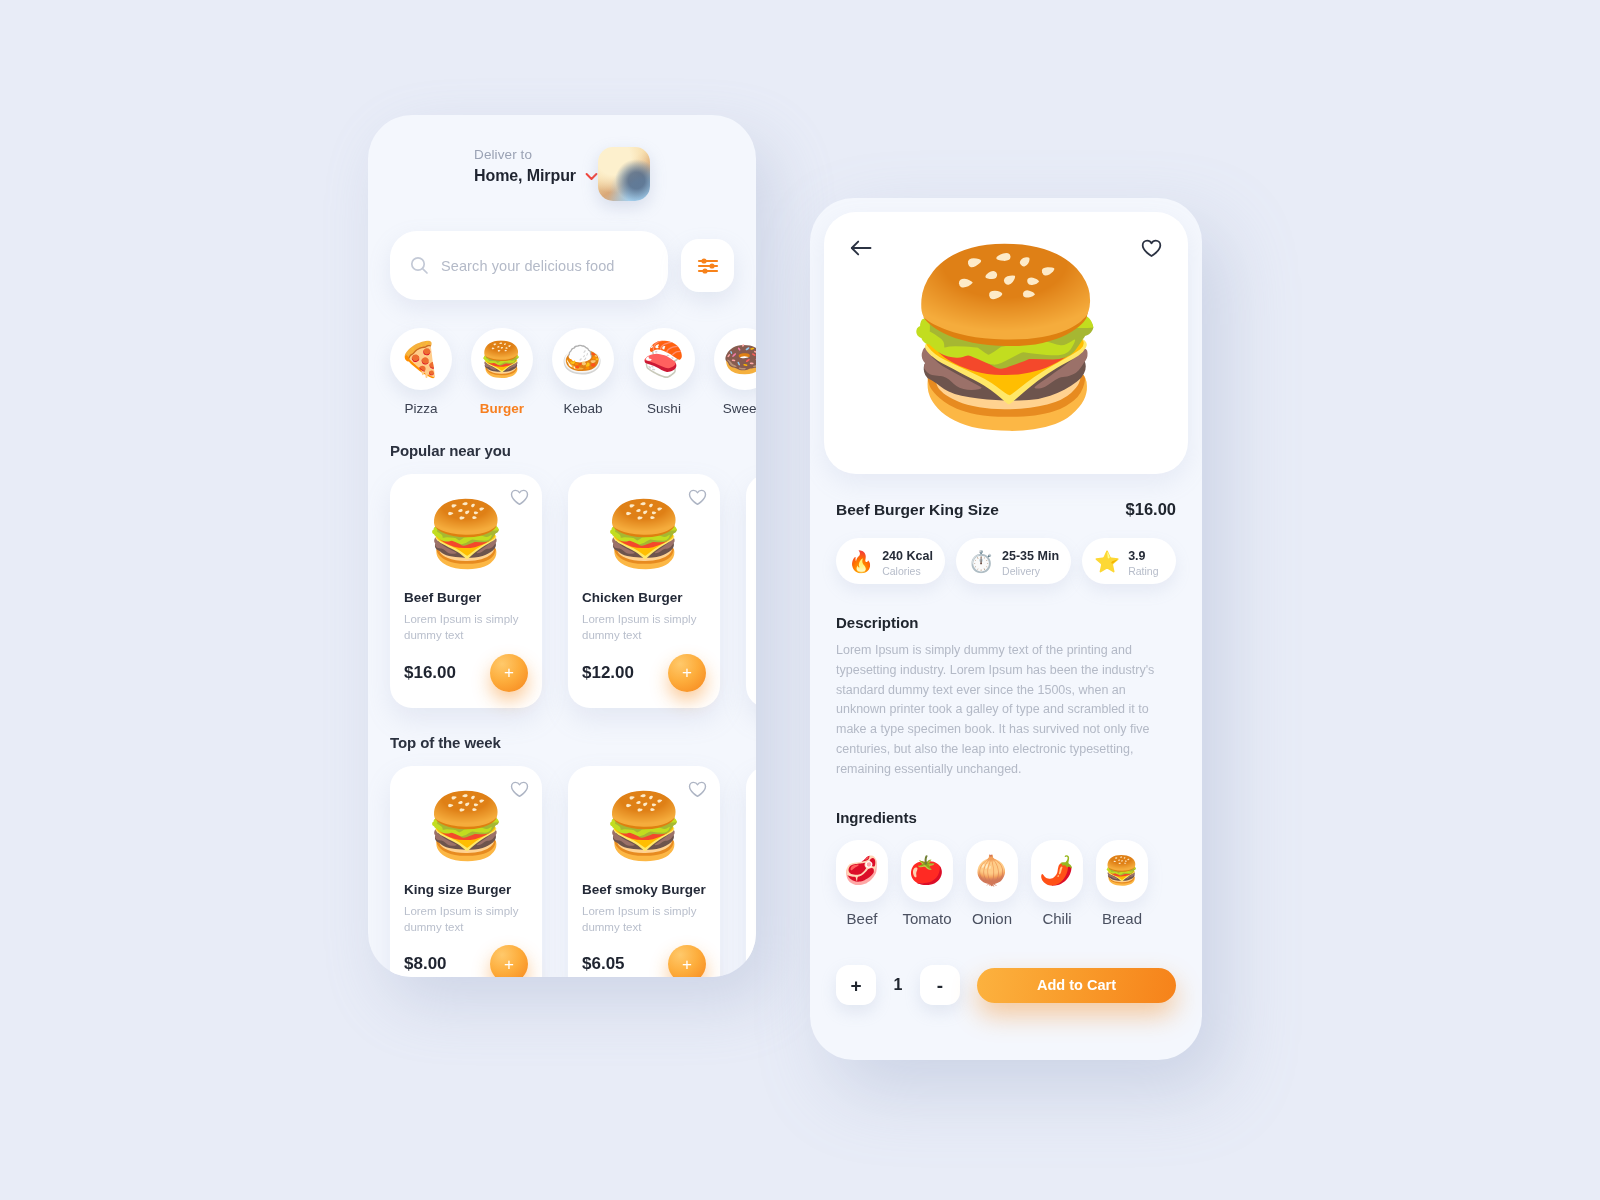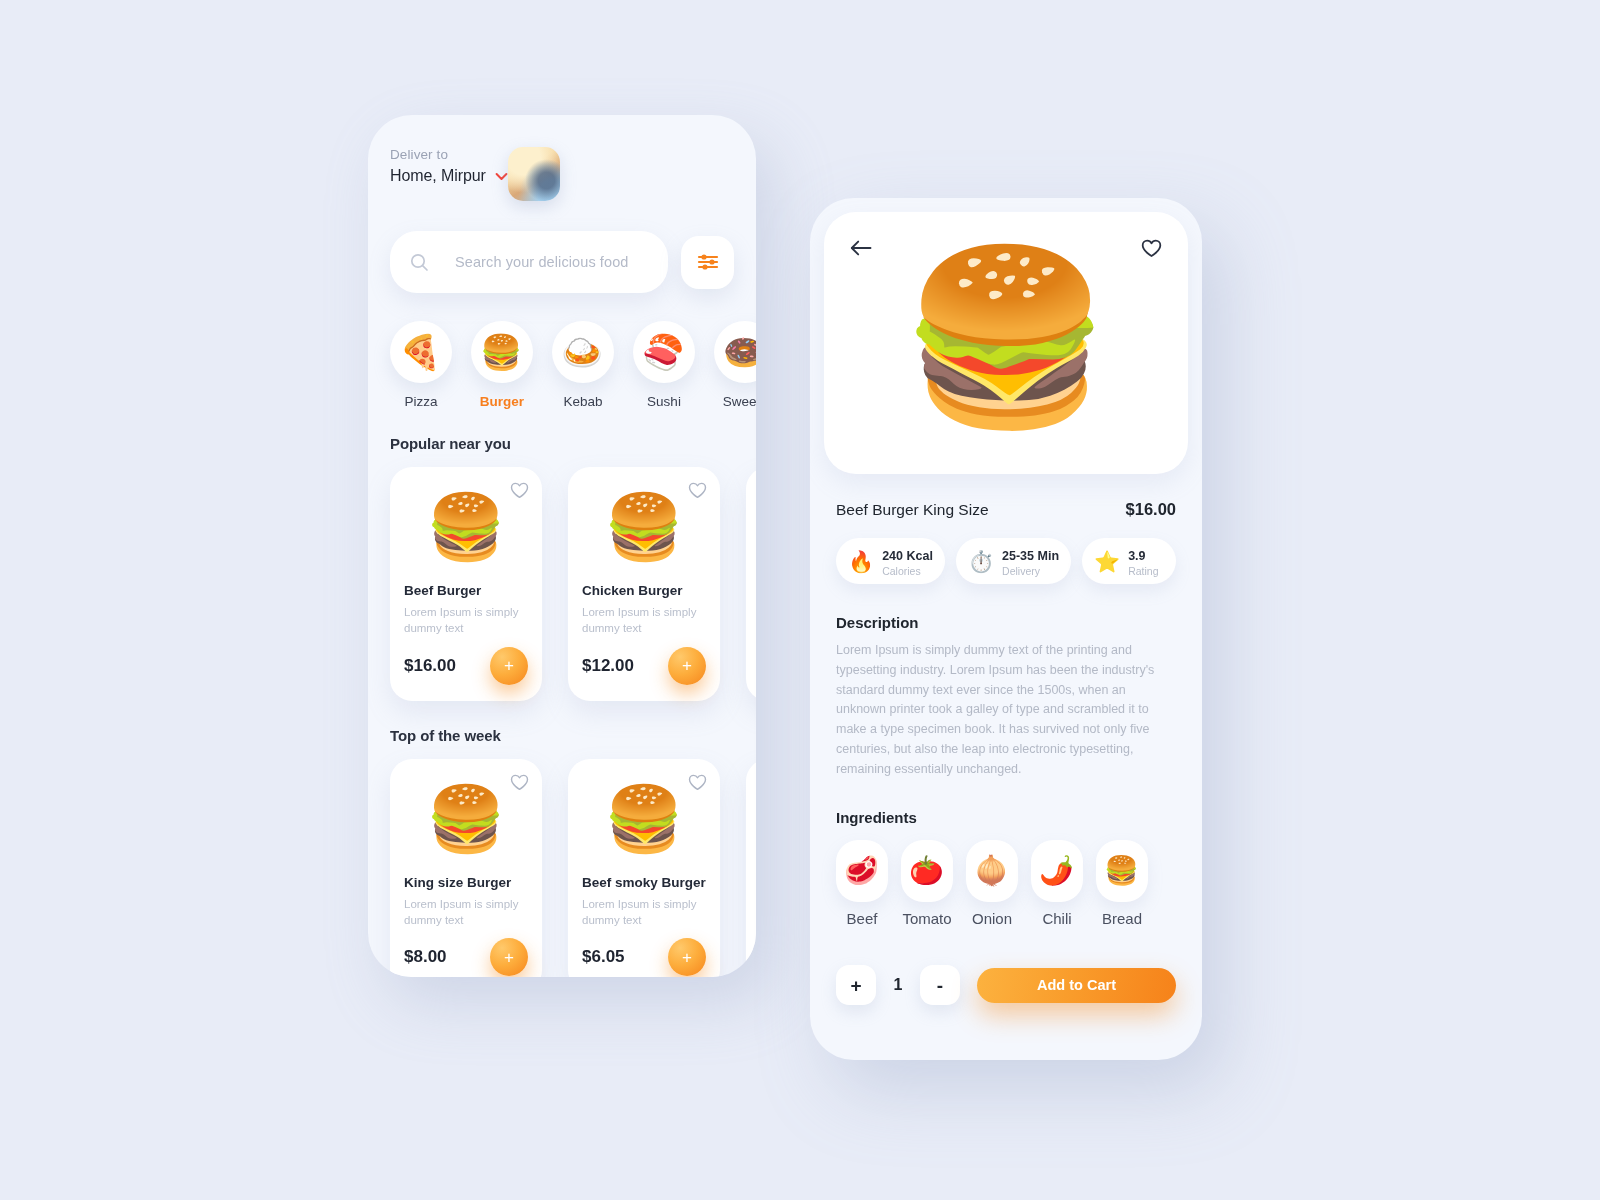--- a/index.html
+++ b/index.html
@@ -35,52 +35,52 @@
   .phone-detail {
     left: 810px; top: 198px;
     width: 392px; height: 862px;
     box-shadow: 22px 30px 70px rgba(150,163,196,0.34);
   }
 
   
   .home-pad { padding: 0 22px; }
 
   .deliver-row {
-    display: flex; align-items: flex-start; justify-content: flex-start;
+    display: flex; align-items: flex-start; justify-content: center;
     padding-top: 32px;
   }
   .deliver-label {
     font-size: 13.5px; color: #9aa2b4; letter-spacing: .1px;
     margin-bottom: 5px;
   }
   .deliver-value-row { display: flex; align-items: center; gap: 9px; }
   .deliver-value {
-    font-size: 16px; font-weight: normal; color: #1f2430; letter-spacing: -.1px;
+    font-size: 16px; font-weight: bold; color: #1f2430; letter-spacing: -.1px;
   }
   .chev-down { width: 13px; height: 9px; display:block; }
 
   .avatar {
     width: 52px; height: 54px; border-radius: 15px;
     background:
       radial-gradient(circle at 74% 62%, rgba(70,90,120,.72) 0 16%, rgba(70,90,120,0) 42%),
       radial-gradient(circle at 86% 88%, rgba(160,210,245,.85) 0 22%, rgba(160,210,245,0) 52%),
       radial-gradient(circle at 30% 20%, #fdf0cd 0 30%, rgba(253,240,205,0) 62%),
       linear-gradient(150deg, #fbe6b4 0%, #f6d9a4 36%, #d9a878 62%, #a9c7e0 100%);
     box-shadow: 0 6px 16px rgba(150,163,196,.30);
     flex: none;
   }
 
   
   .search-row {
     display: flex; align-items: center; gap: 13px;
     margin-top: 30px;
   }
   .search-box {
-    flex: 1; height: 62px; background: #ffffff; border-radius: 27px;
-    display: flex; align-items: center; gap: 26px; padding: 0 20px;
+    flex: 1; height: 69px; background: #ffffff; border-radius: 27px;
+    display: flex; align-items: center; gap: 12px; padding: 0 20px;
     box-shadow: 0 9px 22px rgba(150,163,196,.17);
   }
   .search-ph { font-size: 14.5px; color: #b4bac8; letter-spacing: .1px; }
 
   .filter-btn {
     width: 53px; height: 53px; background: #ffffff; border-radius: 18px;
     display: flex; align-items: center; justify-content: center;
     box-shadow: 0 9px 22px rgba(150,163,196,.20);
     flex: none;
   }
@@ -158,21 +158,21 @@
     position: absolute; left: 0; right: 0; top: 40px;
     text-align: center; font-size: 170px; line-height: 1;
   }
 
   .detail-pad { padding: 0 26px; }
 
   .title-row {
     display: flex; align-items: baseline; justify-content: space-between;
     margin-top: 26px;
   }
-  .detail-title { font-size: 15.5px; font-weight: normal; color: #20262f; }
+  .detail-title { font-size: 15.5px; font-weight: bold; color: #20262f; }
   .detail-price { font-size: 16.5px; font-weight: bold; color: #20262f; }
 
   .badges { display: flex; gap: 11px; margin-top: 19px; }
   .badge {
     flex: 1; height: 46px; background: #fff; border-radius: 23px;
     display: flex; align-items: center; gap: 8px; padding: 0 12px;
     box-shadow: 0 7px 16px rgba(150,163,196,.15);
   }
   .badge-ico { font-size: 21px; line-height: 1; flex: none; }
   .badge-v { font-size: 12.5px; font-weight: bold; color: #262c38; white-space: nowrap; text-align: center; }

